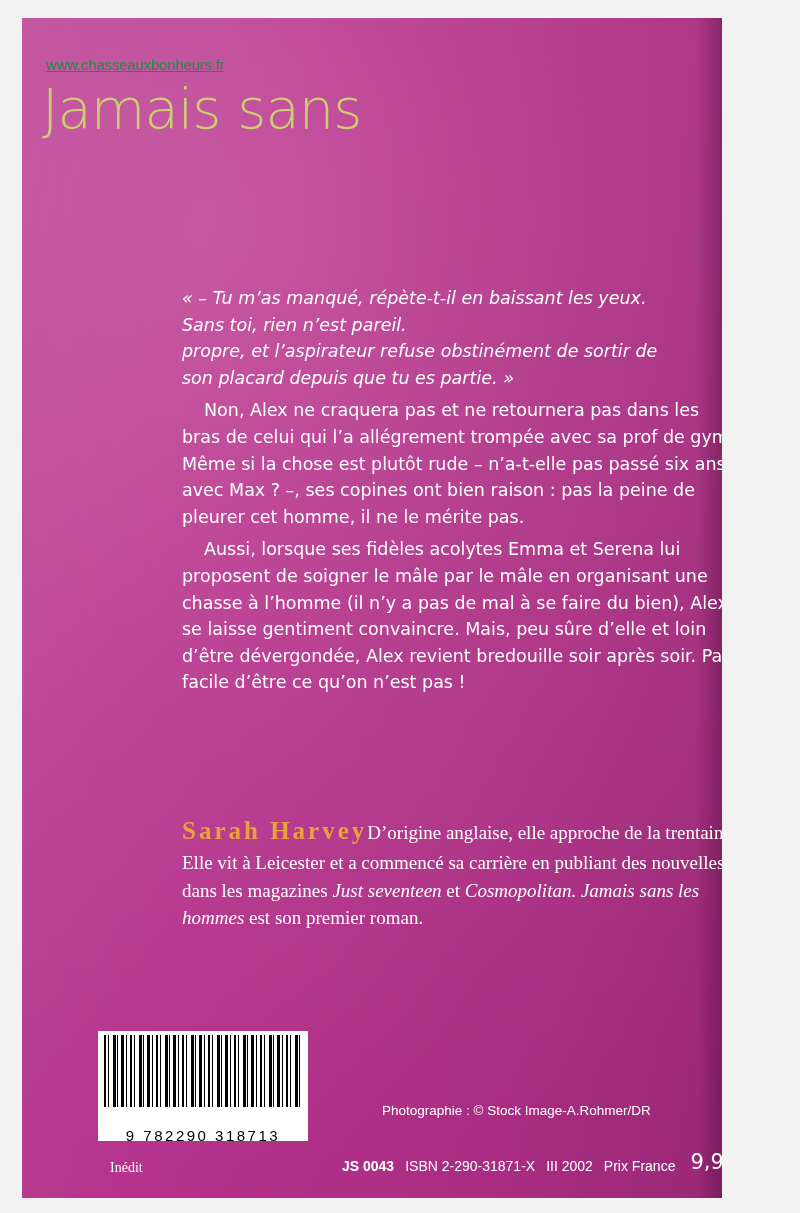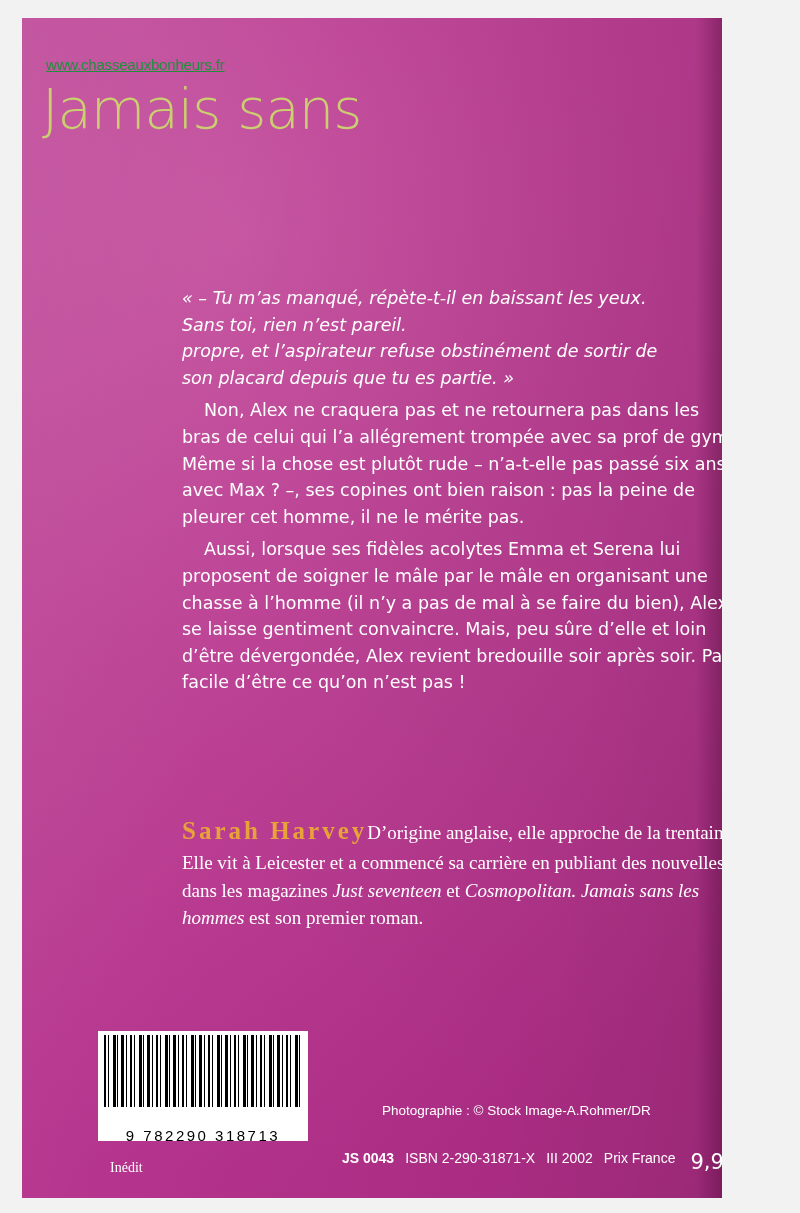--- a/index.html
+++ b/index.html
@@ -169,21 +169,21 @@
 
   .footer-line {
     position: absolute;
     left: 320px;
     top: 1132px;
     color: #ffffff;
     font-family: "Liberation Sans", sans-serif;
     font-size: 14px;
     z-index: 5;
     display: flex;
-    align-items: flex-start;
+    align-items: flex-end;
     gap: 11px;
     white-space: nowrap;
   }
   .footer-line .ref { font-weight: bold; }
   .footer-line .price {
     font-family: "DejaVu Sans", sans-serif;
     font-size: 21px;
     margin-left: 4px;
   }
 </style>

